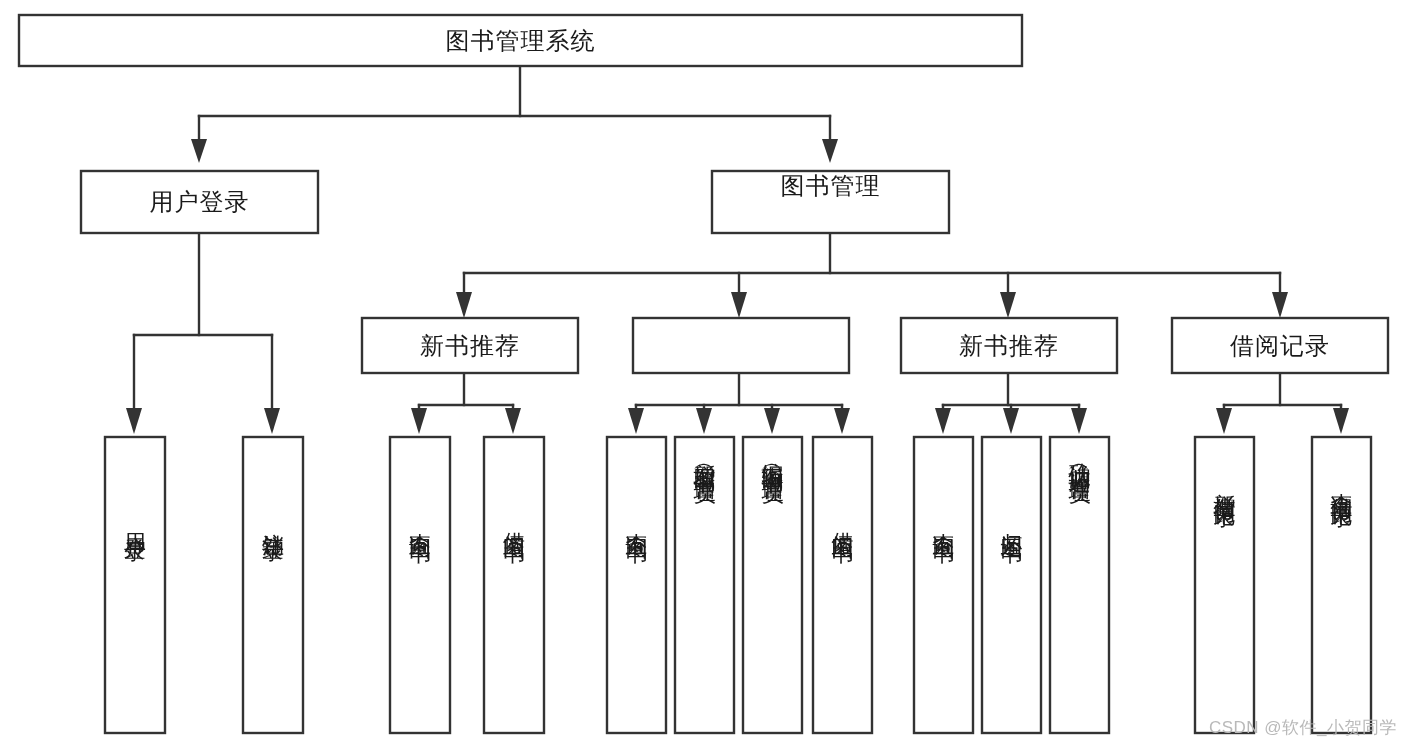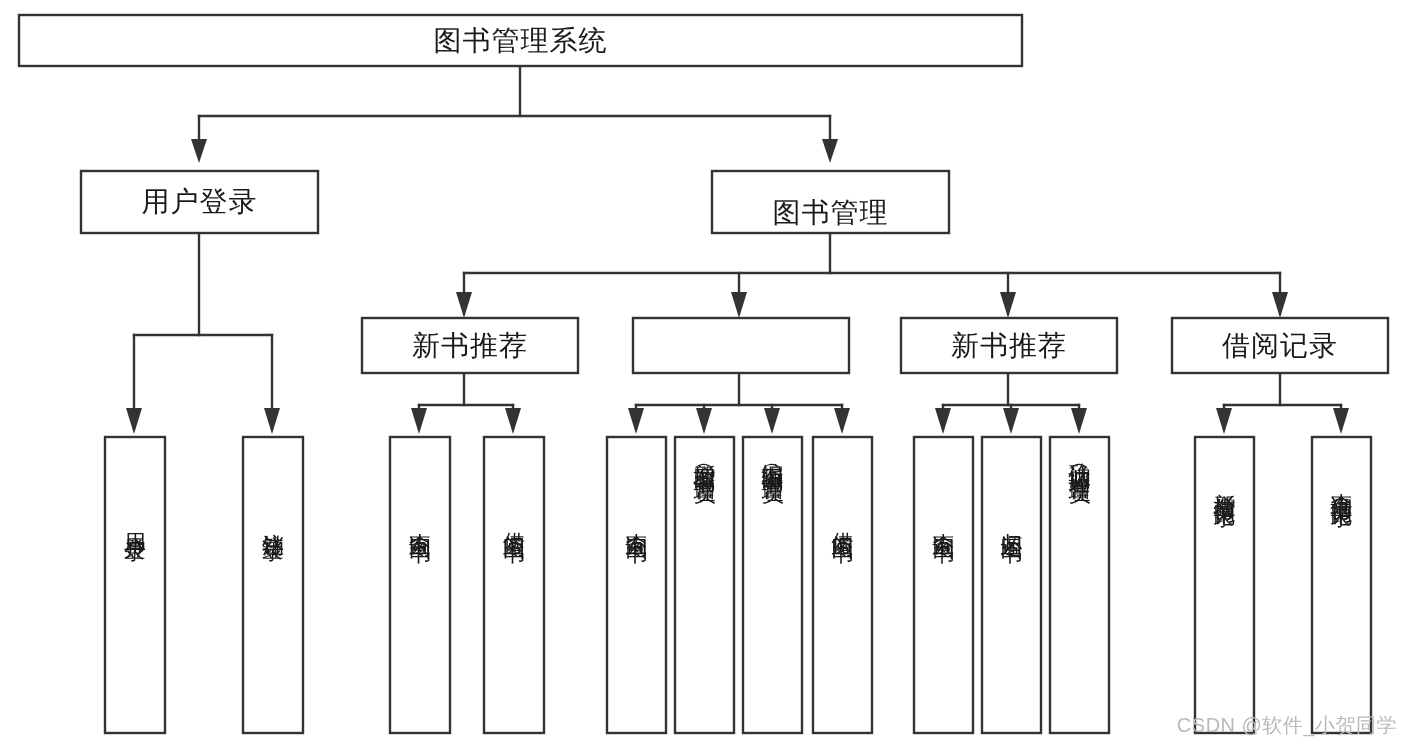--- a/index.html
+++ b/index.html
@@ -60,31 +60,31 @@
   }
   .hlabel-wrap {
     position: absolute;
     display: flex;
     align-items: center;
     justify-content: center;
     pointer-events: none;
   }
   .hlabel-text {
     font-family: "Liberation Sans", "DejaVu Sans", sans-serif;
-    font-size: 28px;
+    font-size: 24px;
     color: #1a1a1a;
     letter-spacing: 1px;
     white-space: nowrap;
   }
   #watermark {
     position: absolute;
     right: 8px;
     bottom: 8px;
     font-family: "Liberation Sans", "DejaVu Sans", sans-serif;
-    font-size: 20px;
+    font-size: 17px;
     color: #b9b9b9;
     letter-spacing: 0.5px;
     white-space: nowrap;
     pointer-events: none;
   }
 </style>
 </head>
 <body>
 
 <div id="diagram-root">
@@ -195,21 +195,21 @@
     <rect class="node-box" x="1195" y="437" width="59" height="296"></rect>
     <rect class="node-box" x="1312" y="437" width="59" height="296"></rect>
   </svg>
 
   <div class="hlabel-wrap" style="left:19px;  top:15px;  width:1003px; height:51px;">
     <span class="hlabel-text">图书管理系统</span>
   </div>
   <div class="hlabel-wrap" style="left:81px;  top:171px; width:237px; height:62px;">
     <span class="hlabel-text">用户登录</span>
   </div>
-  <div class="hlabel-wrap" style="left:712px; top:182px; width:237px; height:62px;">
+  <div class="hlabel-wrap" style="left:712px; top:155px; width:237px; height:62px;">
     <span class="hlabel-text">图书管理</span>
   </div>
   <div class="hlabel-wrap" style="left:362px; top:318px; width:216px; height:55px;text-align:right;">
     <span class="hlabel-text">新书推荐</span>
   </div>
   <div class="hlabel-wrap" style="left:901px; top:318px; width:216px; height:55px;">
     <span class="hlabel-text">新书推荐</span>
   </div>
   <div class="hlabel-wrap" style="left:1172px; top:318px; width:216px; height:55px;">
     <span class="hlabel-text">借阅记录</span>

